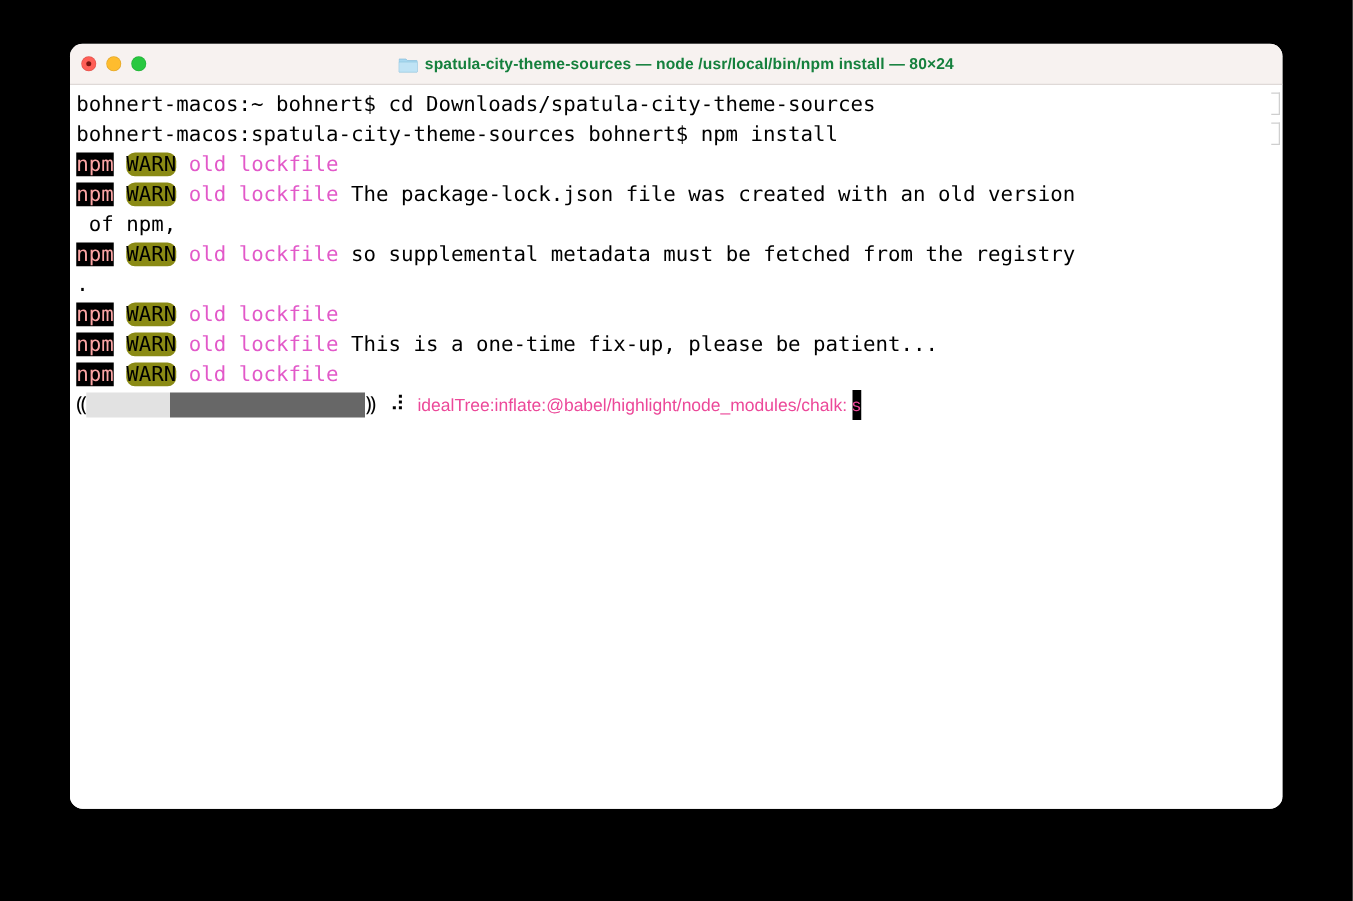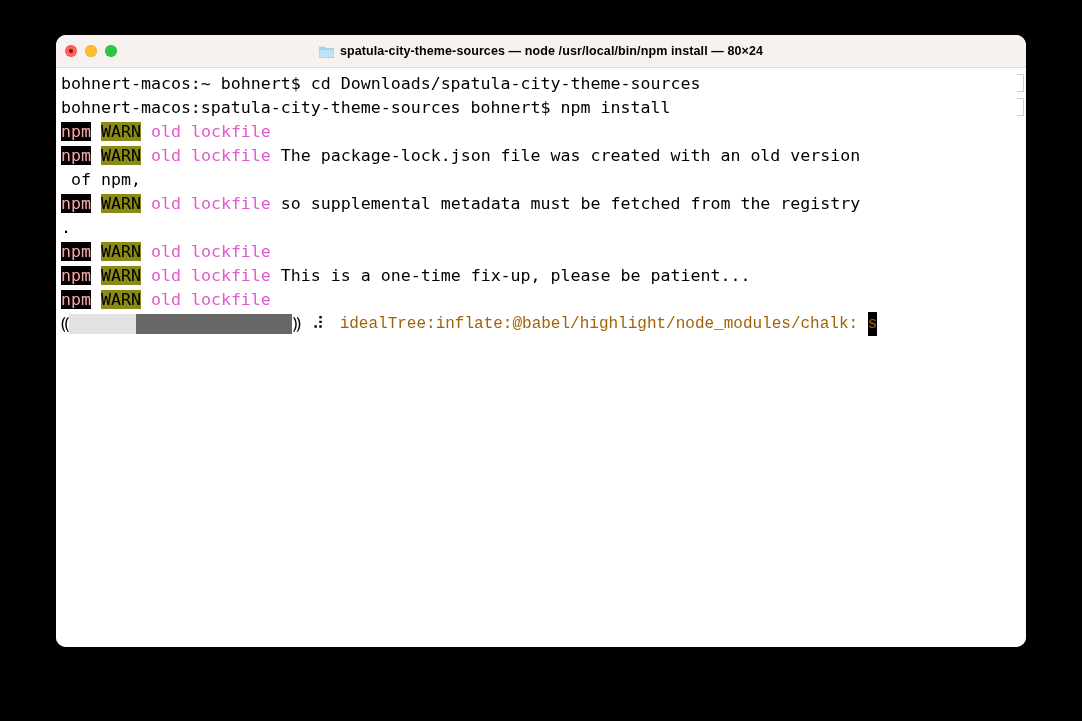--- a/index.html
+++ b/index.html
@@ -65,21 +65,21 @@
     background: #7a1410;
   }
 
   .title-wrap {
     display: flex;
     align-items: center;
     gap: 6px;
     font-family: "Liberation Sans", sans-serif;
     font-weight: bold;
     font-size: 12.5px;
-    color: #000000;
+    color: #15803d;
     letter-spacing: 0.1px;
   }
   .folder-icon { width: 15px; height: 13px; display: block; }
 
   
   .terminal {
     position: relative;
     height: 580px;
     background: #ffffff;
     overflow: hidden;
@@ -100,20 +100,21 @@
   .line { height: 24px; white-space: pre; }
 
   .seg { white-space: pre; }
   .npm-tag {
     background: #000000;
     color: #fca5a5;
   }
   .warn-tag {
     background: #8a8a14;
     color: #000000;
+    border-radius: 7px;
   }
   .magenta { color: #e259c9; text-align: center; }
   .plain   { color: #000000; }
 
   
   .cursor {
     background: #000000;
     color: #ffffff;
   }
 
@@ -145,23 +146,23 @@
     background: #676767;
   }
   .spinner {
     font-family: "DejaVu Sans Mono", monospace;
     font-size: 16.6px;
     color: #000;
     padding: 0 6px 0 11px;
     line-height: 24px;
   }
   .progtext {
-    font-family: Liberation Mono, monospace;
-    font-size: 16px;
-    color: #a16207;
+    font-family: Liberation Sans, sans-serif;
+    font-size: 14px;
+    color: #ec4899;
     line-height: 24px;
     white-space: pre;
   }
 
   
   .scroll-mark {
     position: absolute;
     right: 2px;
     width: 6px;
     border: 1px solid #cfcfcf;

